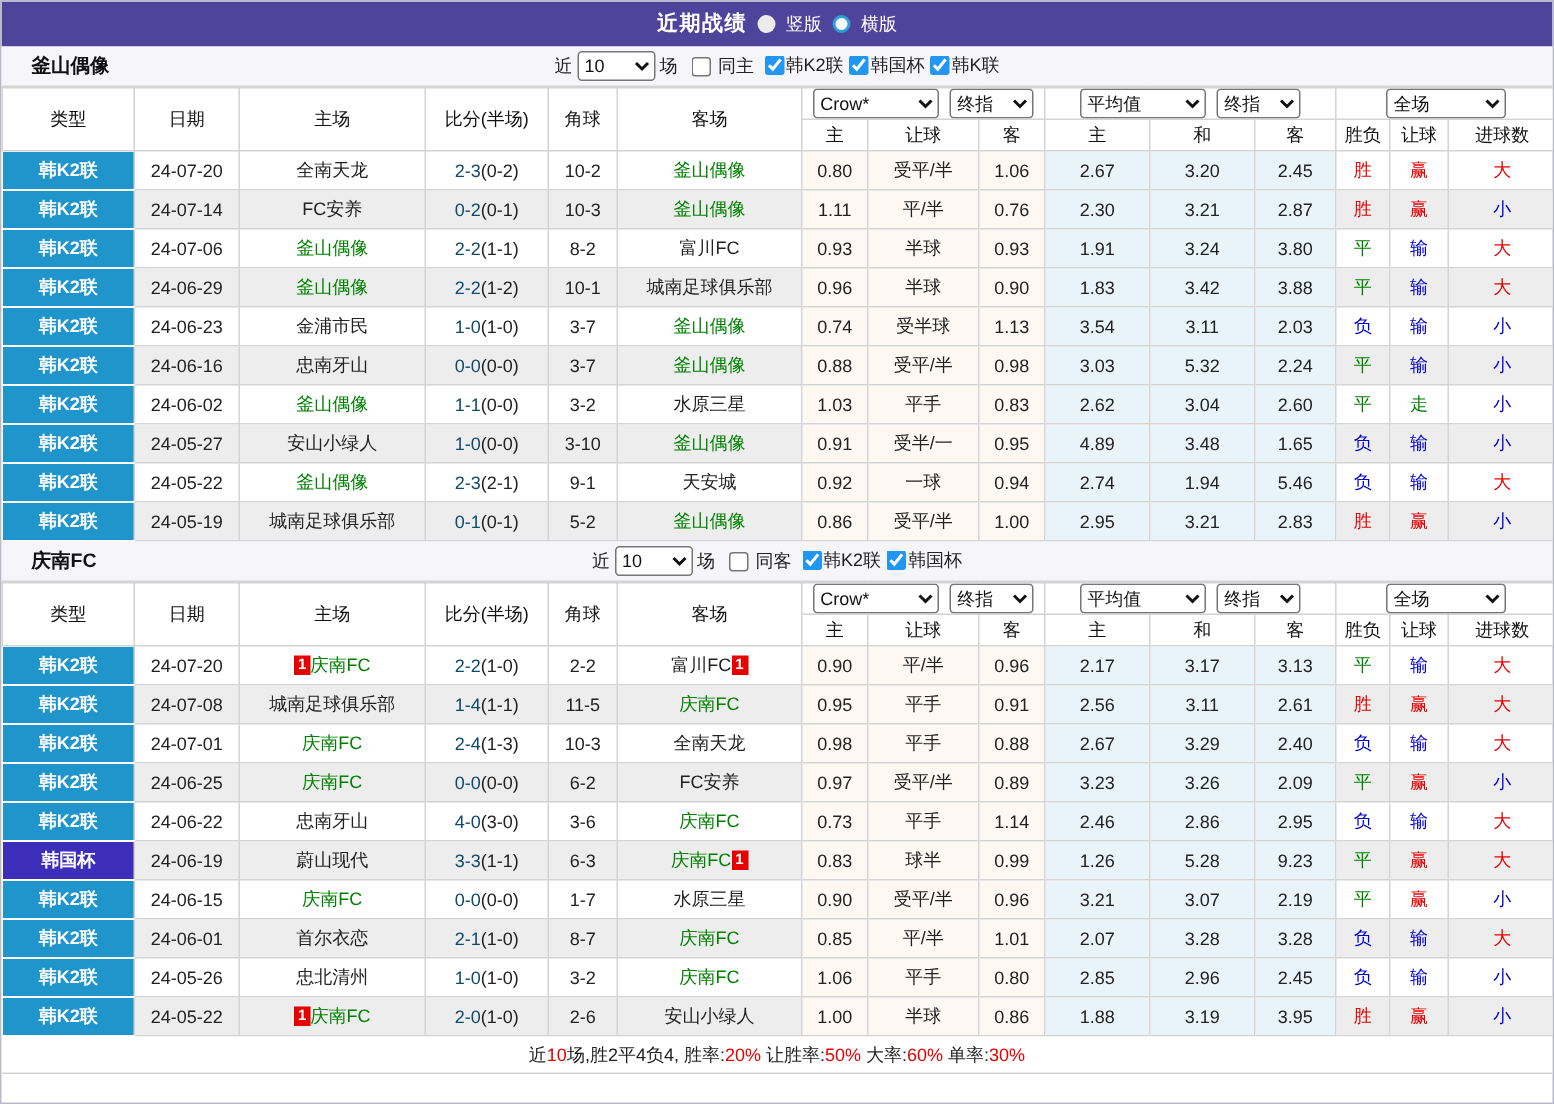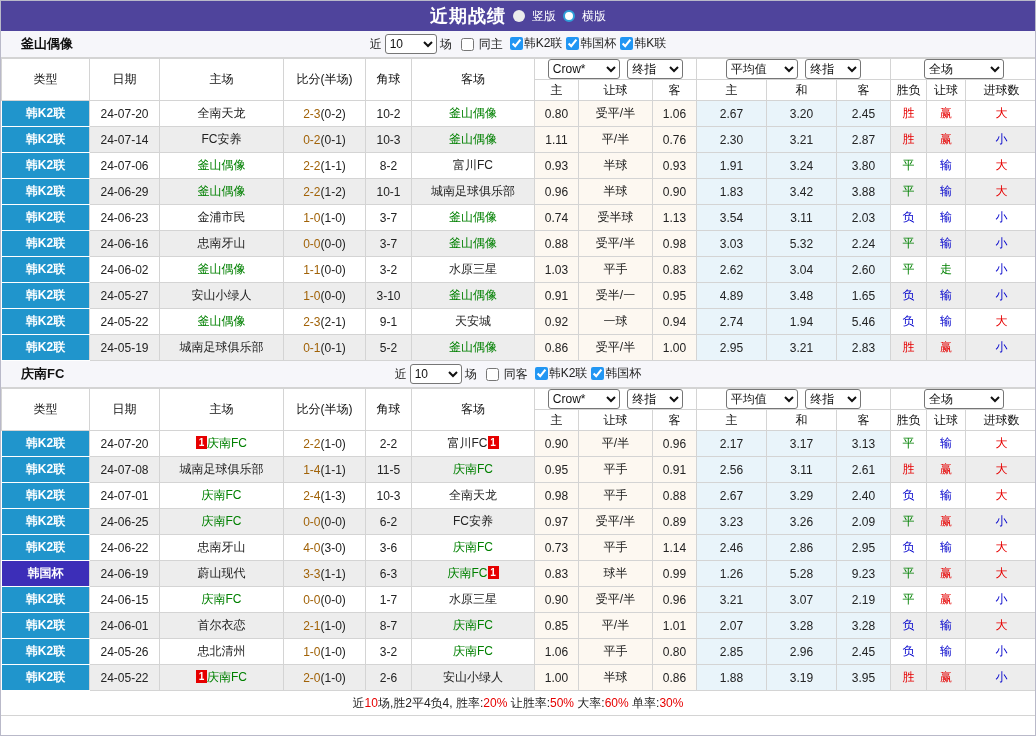--- a/index.html
+++ b/index.html
@@ -2,21 +2,21 @@
 <html><head>
 <meta charset="utf-8">
 <style>
   * { box-sizing: border-box; }
   html,body { margin:0; padding:0; background:#fff; }
   body { font-family:"Liberation Sans","DejaVu Sans",sans-serif; }
   .page { width:1036px; height:736px; border:1px solid #b9b9c9; overflow:hidden; background:#fff; }
 
   
   .topbar { height:30px; background:#4f449c; display:flex; align-items:center; justify-content:center; gap:7px; }
-  .page-title { color:#fff; font-size:18px; font-weight:bold; letter-spacing:1px; }
+  .page-title { color:#fff; font-size:14px; font-weight:bold; letter-spacing:1px; }
   .radio { display:inline-block; border-radius:50%; vertical-align:middle; }
   .radio.checked { width:12px; height:12px; background:#ececec; }
   .radio.unchecked { width:12px; height:12px; background:#fff; border:2px solid #2f9fd8; }
   .radio-label { color:#fff; font-size:12px; }
 
   
   .section-header { height:27px; background:#f6f6fa; border-bottom:1px solid #d4d4d4;
     position:relative; display:flex; align-items:center; justify-content:center; font-size:12px; color:#222; }
   .team-name { position:absolute; left:20px; font-size:13px; font-weight:bold; color:#111; }
   .filter-controls { display:flex; align-items:center; gap:3px; }
@@ -24,30 +24,30 @@
   .games-select { width:52px; }
   input[type=checkbox] { width:13px; height:13px; accent-color:#2196f3; margin:0 2px 0 6px; vertical-align:middle; }
   .league-list label { display:inline-flex; align-items:center; margin-left:2px; cursor:pointer; }
   .league-list input[type=checkbox] { margin:0 1px 0 2px; }
 
   
   table { width:100%; border-collapse:collapse; table-layout:fixed; font-size:12px; color:#222; }
   th, td { border:1px solid #d4d4d4; text-align:center; padding:0; white-space:nowrap; overflow:hidden; }
   thead th { height:21px; font-weight:normal; background:#fff; color:#111; }
   thead .grp select { margin:0 2px; }
-  .sel-wide { width:72px; } .sel-mid { width:56px; } .sel-full { width:80px; }
+  .sel-wide { width:84px; } .sel-mid { width:56px; } .sel-full { width:80px; }
   tbody td { height:26px; }
   tbody tr:nth-child(even) td { background:#ededed; }
   td.type-cell { background:#2095cc !important; color:#fff; font-weight:bold;
     border-top-color:#fff; border-bottom-color:#fff; border-left-color:#fff; }
   td.type-cell.cup { background:#3c2eb8 !important; }
   td.cream { background:#fdf8f1 !important; }
   td.bluet { background:#e9f4fa !important; }
   .green { color:#008000; }
-  .ft { color:#a16207; }
+  .ft { color:#0c4a6e; }
   .ht { color:#222; }
   .c-r { color:#e60000; } .c-g { color:#008000; } .c-b { color:#0000cc; }
   .badge { display:inline-block; background:#e60000; color:#fff; font-size:10px; font-weight:bold;
     width:11px; height:13px; line-height:13px; text-align:center; vertical-align:1px; }
 
   
   .summary { height:25px; line-height:24px; text-align:center; font-size:12px; background:#fff;
     border-bottom:1px solid #d4d4d4; }
   .seg-k { color:#222; } .seg-r { color:#e60000; }
 </style>

